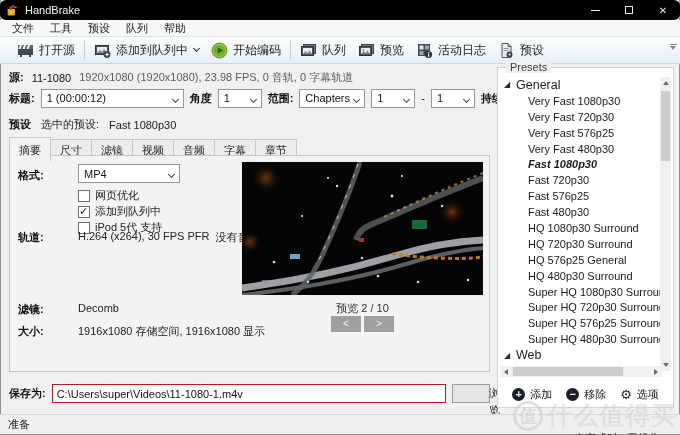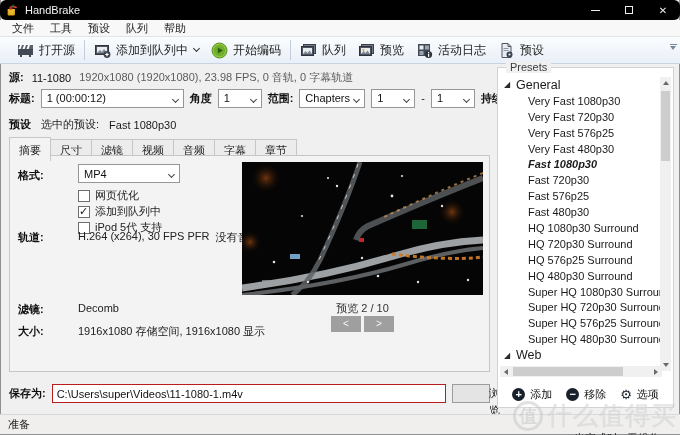--- a/index.html
+++ b/index.html
@@ -398,21 +398,21 @@
           <div class="prow">
             <span class="pad"></span>
             <span>HQ 1080p30 Surround</span>
           </div>
           <div class="prow">
             <span class="pad"></span>
             <span>HQ 720p30 Surround</span>
           </div>
           <div class="prow">
             <span class="pad"></span>
-            <span>HQ 576p25 Surround</span>
+            <span>HQ 576p25 General</span>
           </div>
           <div class="prow">
             <span class="pad"></span>
             <span>HQ 480p30 Surround</span>
           </div>
           <div class="prow">
             <span class="pad"></span>
             <span>Super HQ 1080p30 Surround</span>
           </div>
           <div class="prow">

